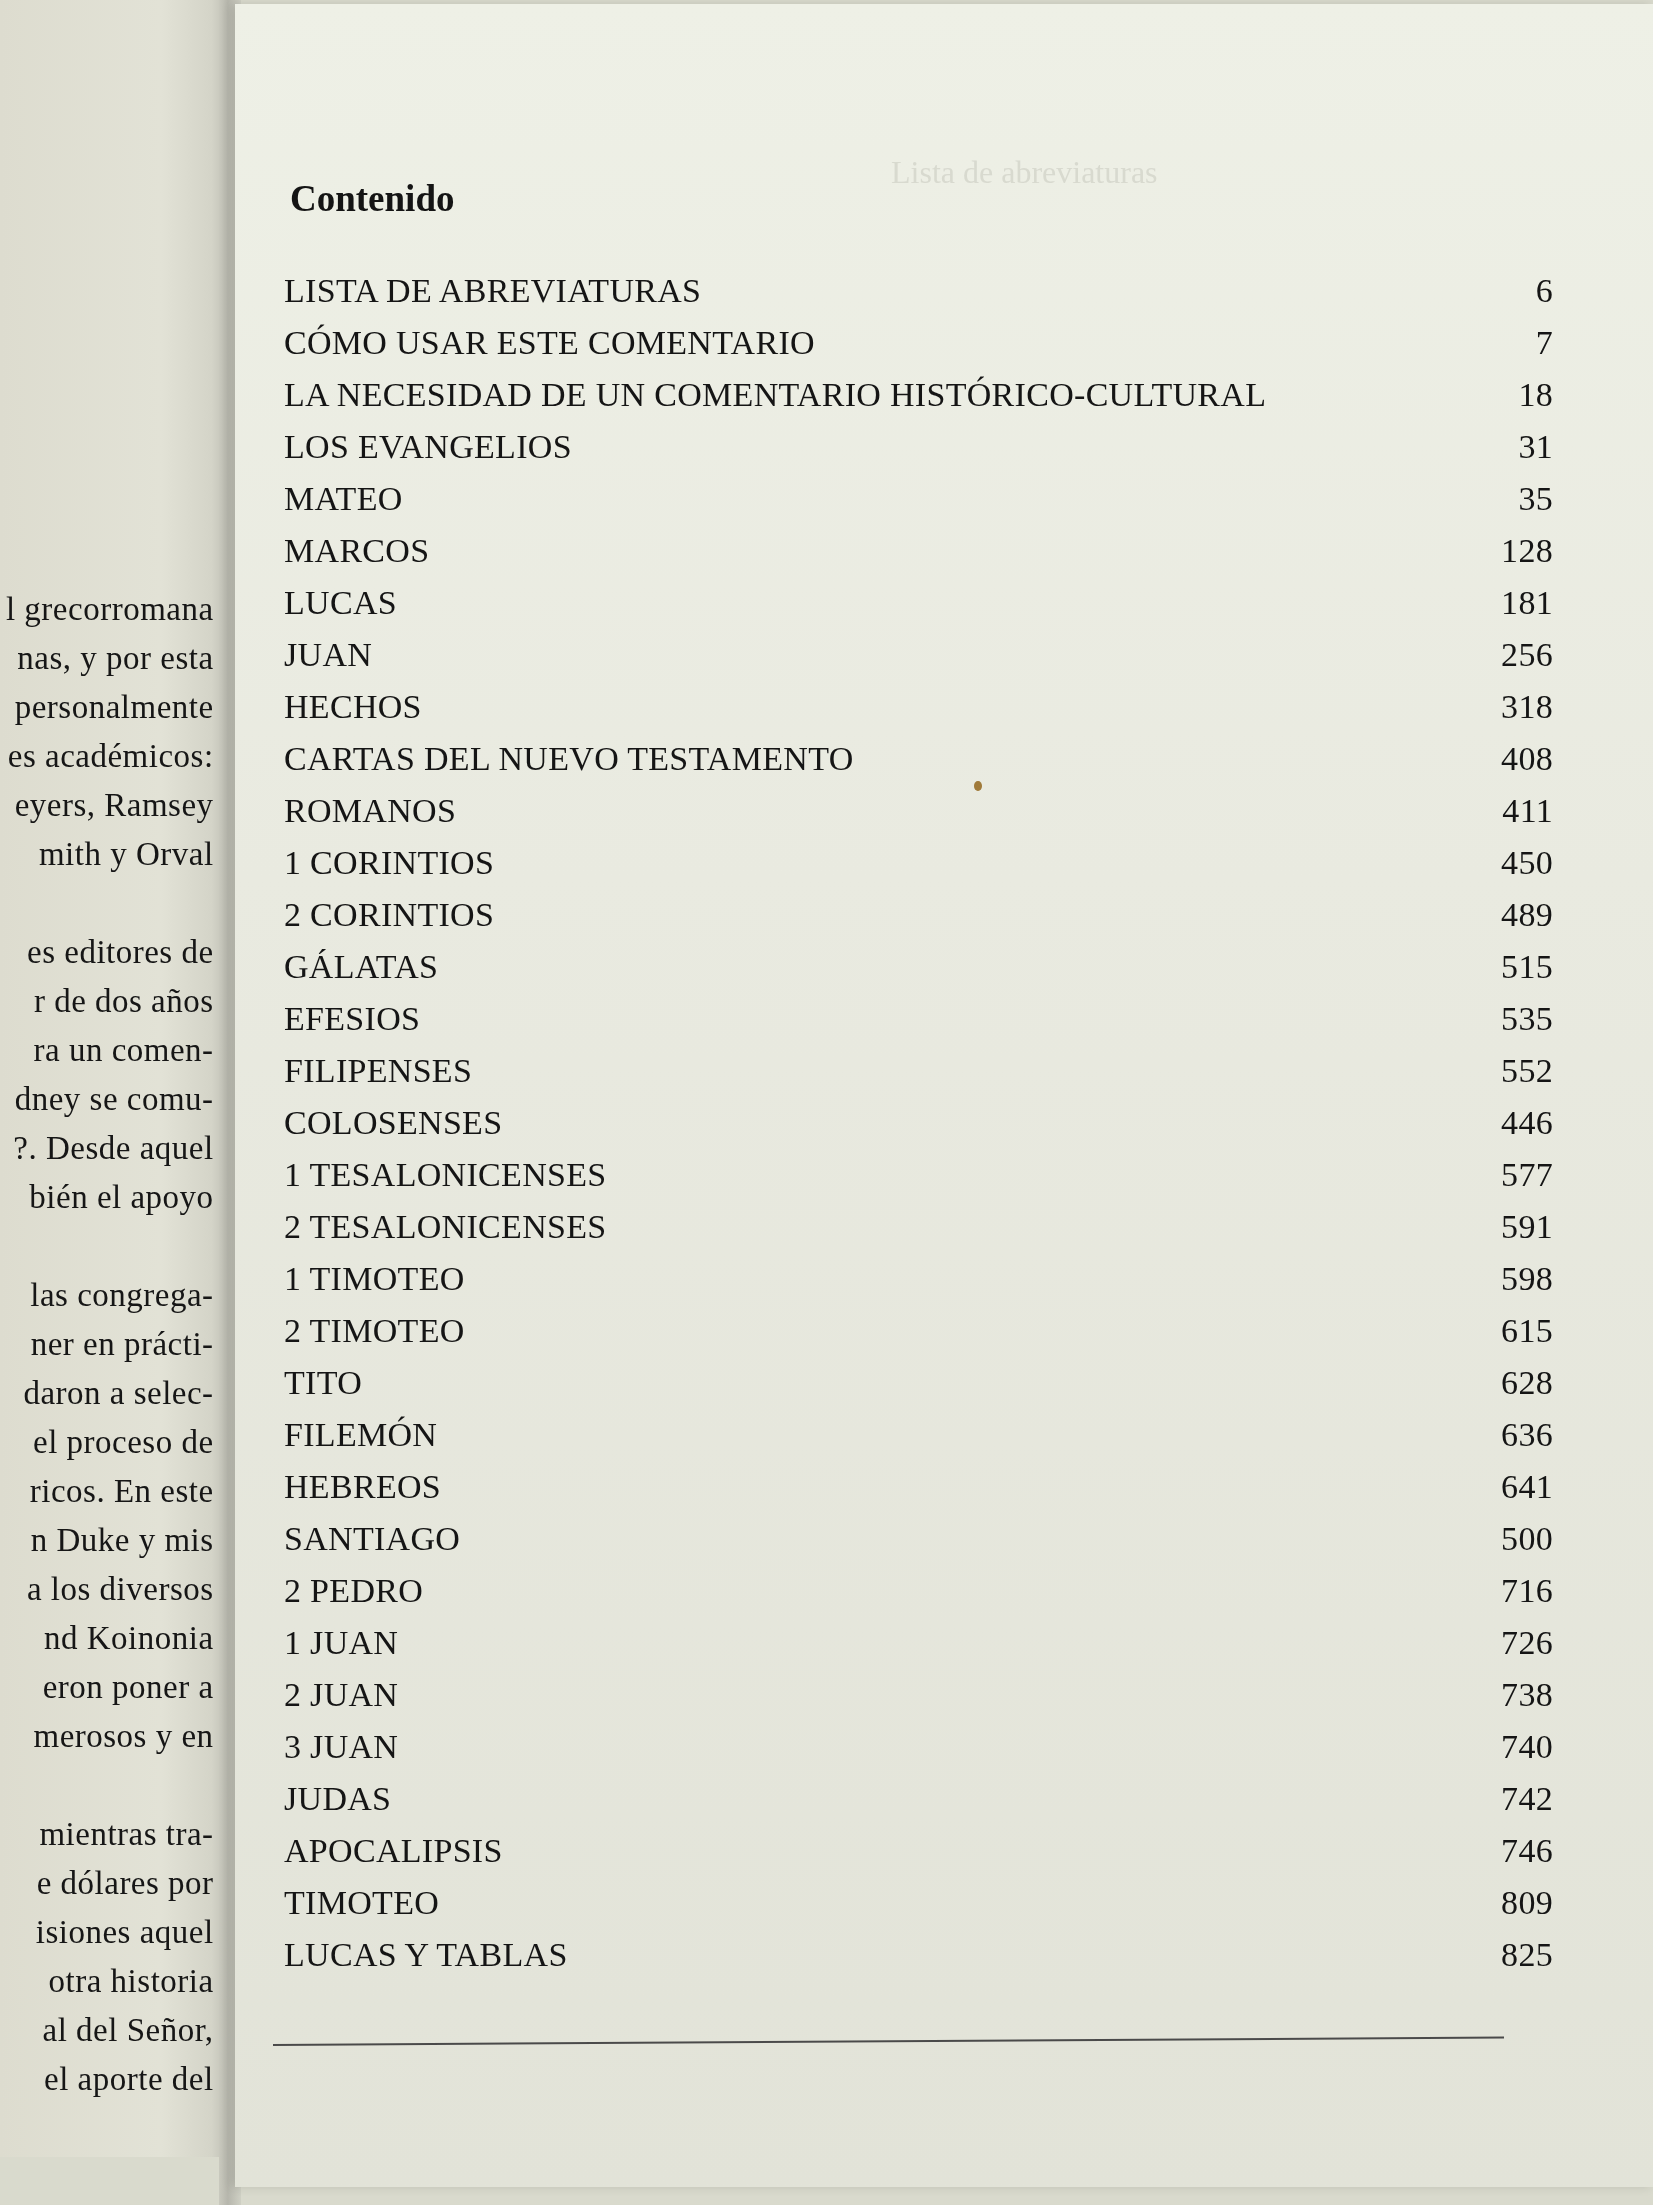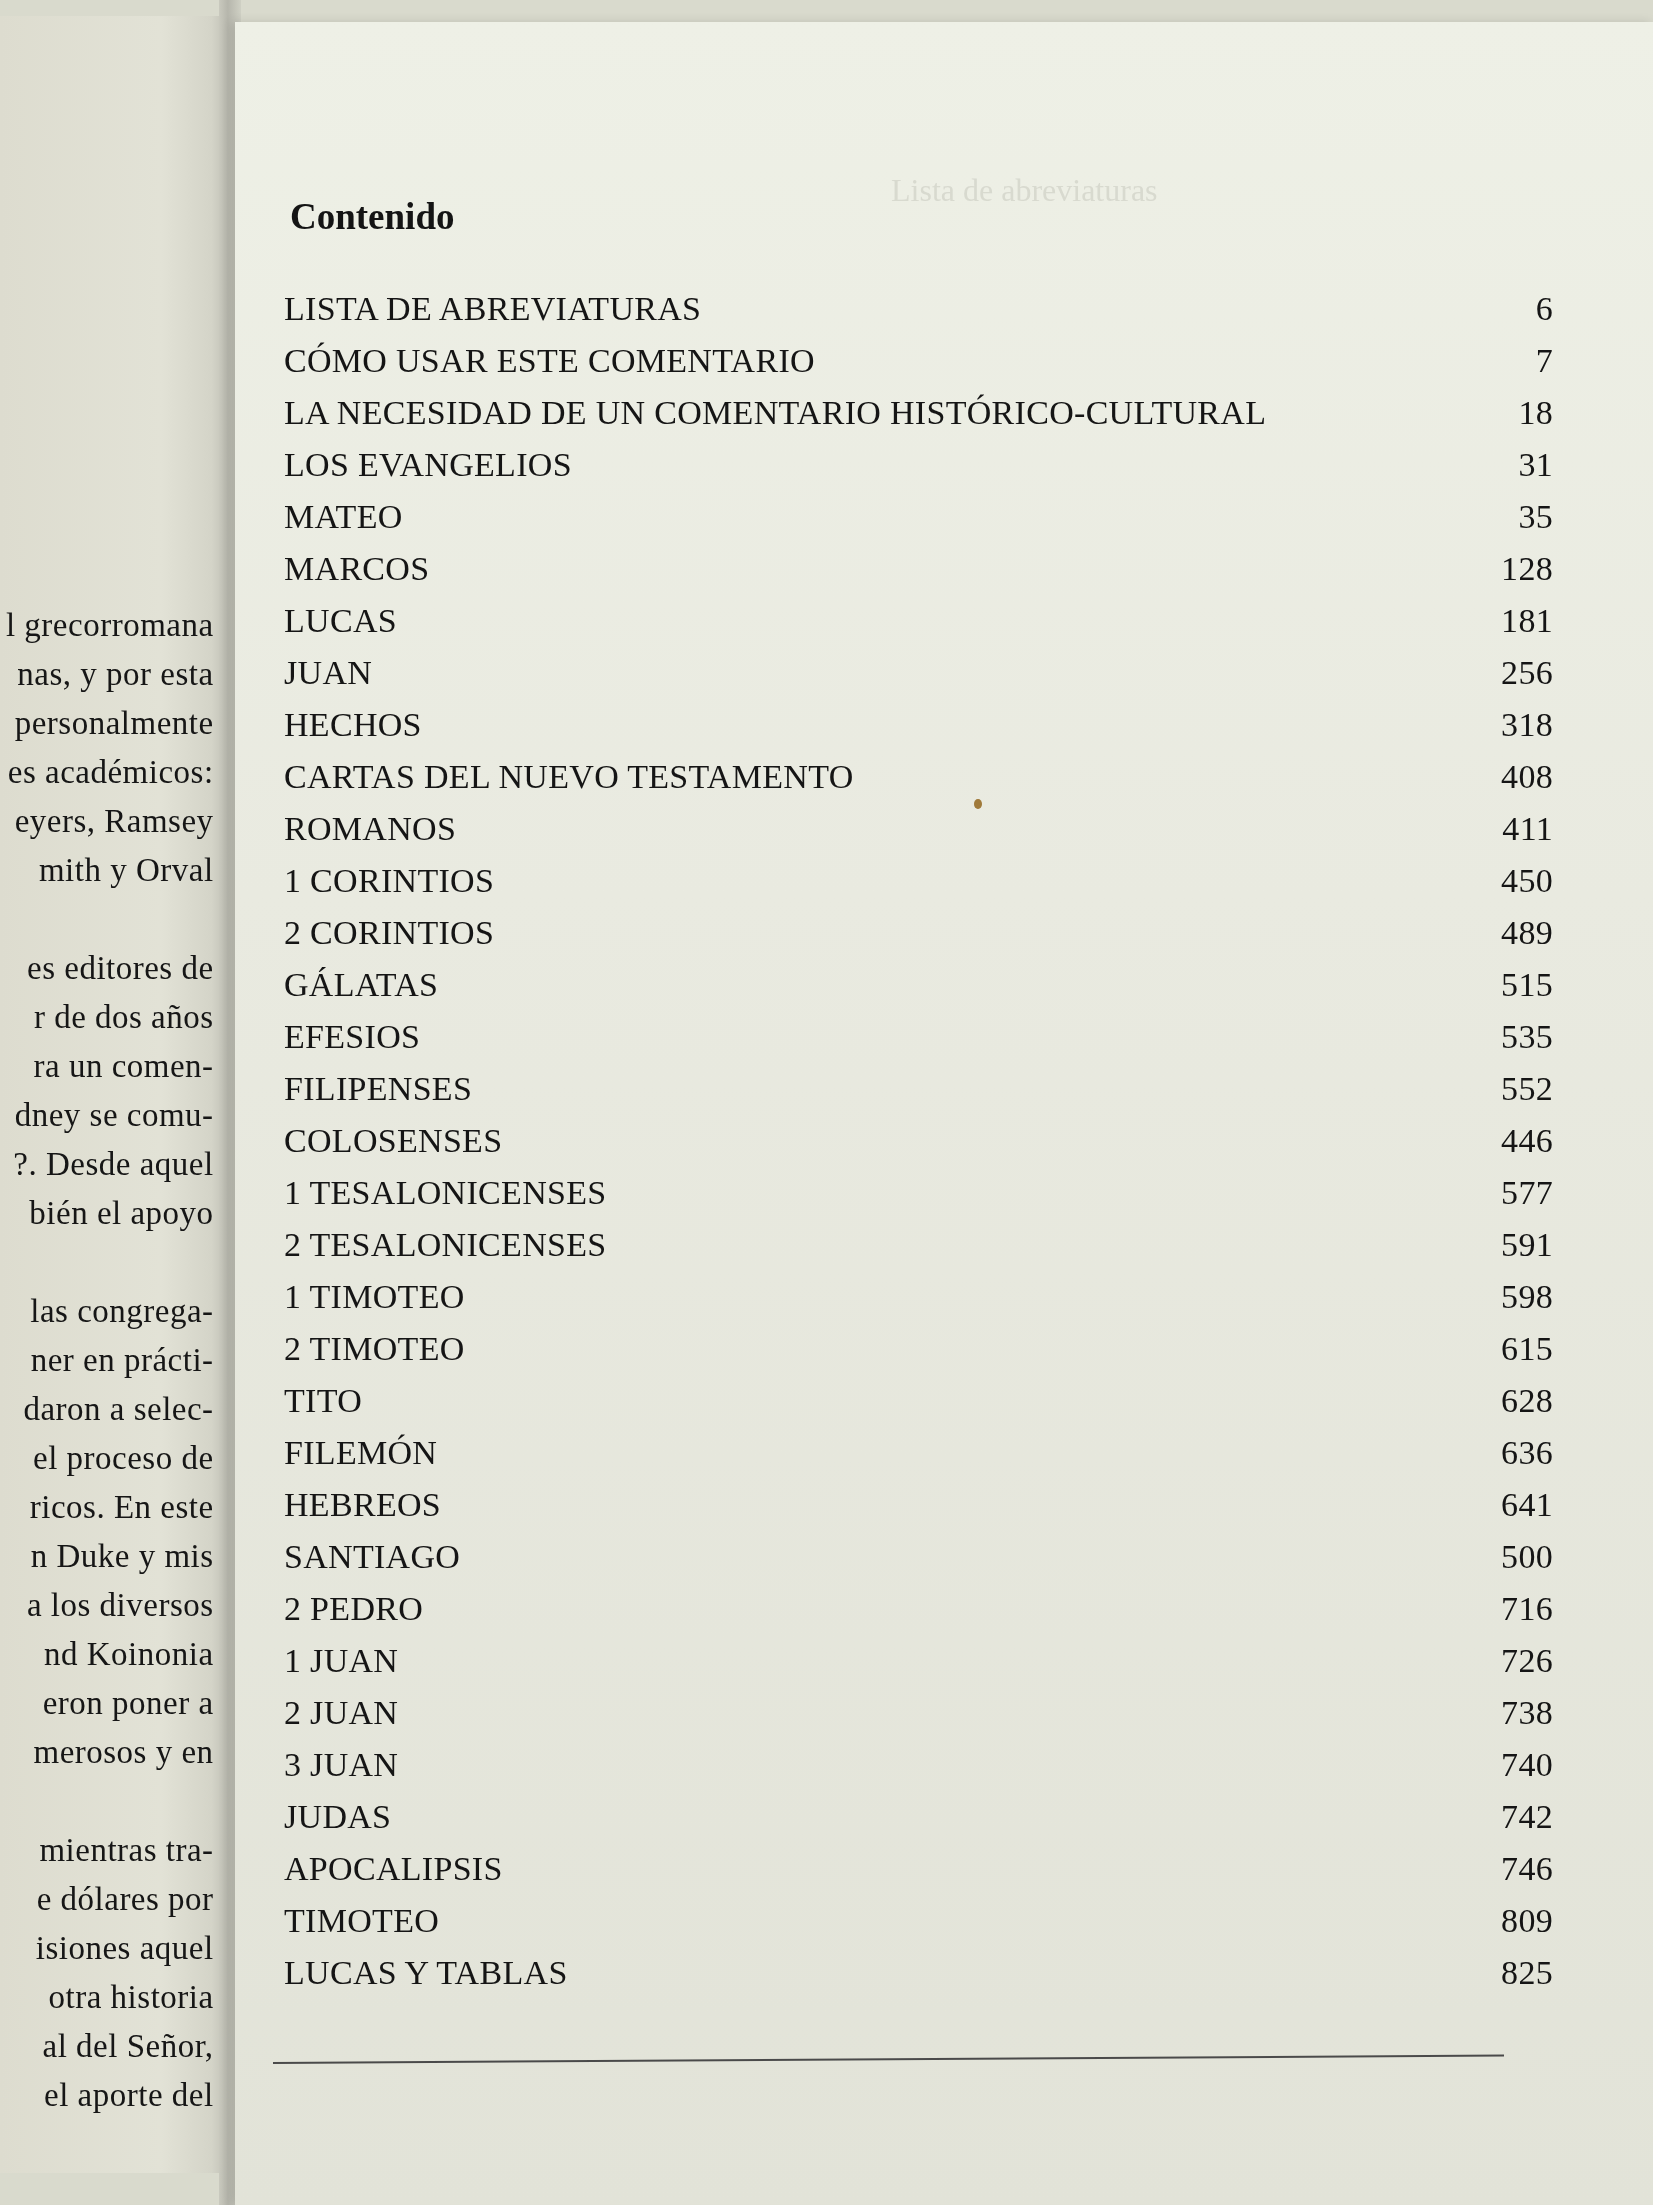--- a/index.html
+++ b/index.html
@@ -12,21 +12,21 @@
     position: relative;
     overflow: hidden;
     background: #d9dacd;
     font-family: "Liberation Serif", "DejaVu Serif", serif;
     color: #1a1a1a;
   }
   
   .left-page {
     position: absolute;
     left: 0;
-    top: 16px;
+    top: 0;
     width: 230px;
     height: 2157px;
     background: linear-gradient(90deg, #dddccf 0%, #e2e2d6 70%, #d4d4c8 92%, #bcbcb2 100%);
     overflow: hidden;
   }
   .left-text {
     position: absolute;
     right: 16.4px;
     top: 585px;
     width: 492px;
@@ -48,21 +48,21 @@
     left: 219px;
     top: 0;
     width: 22px;
     height: 2205px;
     background: linear-gradient(90deg, #c9c9be 0%, #b6b6ac 40%, #cfd0c4 100%);
   }
   
   .right-page {
     position: absolute;
     left: 235px;
-    top: 22px;
+    top: 4px;
     width: 1419px;
     height: 2183px;
     background: linear-gradient(180deg, #eef0e6 0%, #e9eae0 40%, #e2e3d8 100%);
     box-shadow: -4.4px 0 9.8px rgba(0,0,0,0.12);
   }
   .page-title {
     position: absolute;
     left: 55px;
     top: 148px;
     font-size: 37px;

